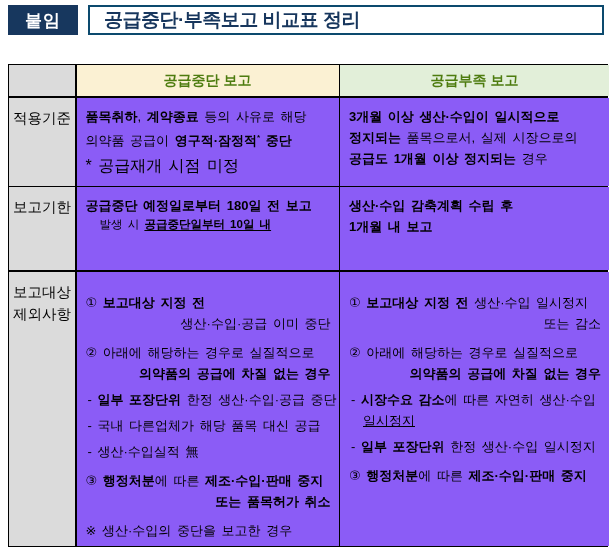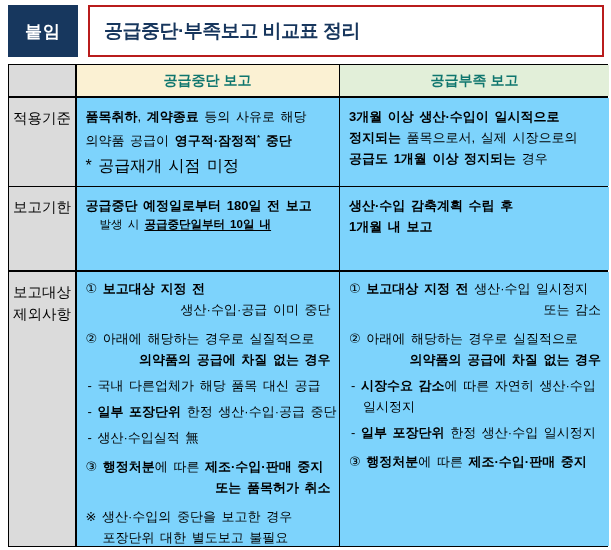--- a/index.html
+++ b/index.html
@@ -1,55 +1,55 @@
 <!DOCTYPE html>
 <html><head>
 <meta charset="utf-8">
 <style>
   html,body{margin:0;padding:0;background:#ffffff;width:611px;height:550px;overflow:hidden;
     font-family:"Liberation Sans","DejaVu Sans",sans-serif;color:#000;}
   .page{position:relative;width:611px;height:550px;background:#fff;}
 
   
-  .hdr{position:absolute;left:8px;top:5px;width:596px;height:52px;display:flex;align-items:stretch;}
+  .hdr{position:absolute;left:8px;top:5px;width:596px;height:30px;display:flex;align-items:stretch;}
   .badge{width:70px;background:#17375E;color:#fff;font-weight:bold;font-size:17px;
     display:flex;align-items:center;justify-content:center;letter-spacing:1px;flex:0 0 auto;}
-  .titlebox{margin-left:10px;flex:1;border:2px solid #b91c1c;background:#fff;
+  .titlebox{margin-left:10px;flex:1;border:2px solid #0c4a6e;background:#fff;
     display:flex;align-items:center;padding-left:14px;}
   .title{font-size:19px;font-weight:bold;color:#17365D;letter-spacing:-0.5px;}
 
   
   .cmp{position:absolute;left:8px;top:64px;width:600px;box-sizing:border-box;
     display:grid;grid-template-columns:66px 262px 269px;grid-template-rows:31px 88px 83px 274px;
     gap:1.5px;background:#000;border:1.5px solid #000;}
-  .cell{background:#7dd3fc;overflow:hidden;box-sizing:border-box;}
+  .cell{background:#8b5cf6;overflow:hidden;box-sizing:border-box;}
   .hcell{display:flex;align-items:center;justify-content:center;
-    font-size:14px;font-weight:bold;color:#0f766e;}
+    font-size:14px;font-weight:bold;color:#4d7c0f;}
   .h-gray{background:#DBDBDB;}
   .h-yellow{background:#FBF1D3;}
   .h-green{background:#E2EFD9;}
   .lab{background:#DBDBDB;text-align:center;padding-top:9px;font-size:14.5px;font-weight:normal;
     line-height:22px;white-space:pre-line;}
   .body{padding:8px 8px 2px 9px;font-size:13px;}
-  .body.r3{padding-top:6px;}
+  .body.r3{padding-top:20px;}
 
   
   .blk{line-height:21px;white-space:nowrap;word-spacing:2px;}
   .b{font-weight:bold;}
   .u{text-decoration:underline;text-underline-offset:2px;}
   sup{font-size:8px;}
   .c-line{}
   .c-note{font-size:16px;margin-top:6px;line-height:17px;}
   .c-notecont{font-size:11.5px;padding-left:14px;line-height:17px;}
   .c-item{margin-top:8px;}
   .c-first{margin-top:0;}
   .c-cont{padding-left:21px;text-align:right;}
   .c-cont2{padding-left:17px;}
   .c-dash{margin-top:5px;padding-left:2px;}
-  .c-dashcont{padding-left:14px;}
+  .c-dashcont{padding-left:14px;text-decoration:underline;}
 </style>
 </head>
 <body>
 
 <div class="page">
 
   <div class="hdr">
     <div class="badge">붙임</div>
     <div class="titlebox">
       <span class="title">공급중단·부족보고 비교표 정리</span>
@@ -84,22 +84,22 @@
         <div class="blk c-line"><span class="b">1개월 내 보고</span></div>
       </div>
 
     <div class="cell lab">보고대상
 제외사항</div>
     <div class="cell body r3">
         <div class="blk c-item c-first"><span>① </span><span class="b">보고대상 지정 전</span></div>
         <div class="blk c-cont"><span>생산·수입·공급 이미 중단</span></div>
         <div class="blk c-item"><span>② 아래에 해당하는 경우로 실질적으로</span></div>
         <div class="blk c-cont"><span class="b">의약품의 공급에 차질 없는 경우</span></div>
+        <div class="blk c-dash"><span>- </span><span class="b">일부 포장단위</span><span> 한정 생산·수입·공급 중단</span></div>
         <div class="blk c-dash"><span>- 국내 다른업체가 해당 품목 대신 공급</span></div>
-        <div class="blk c-dash"><span>- </span><span class="b">일부 포장단위</span><span> 한정 생산·수입·공급 중단</span></div>
         <div class="blk c-dash"><span>- 생산·수입실적 無</span></div>
         <div class="blk c-item"><span>③ </span><span class="b">행정처분</span><span>에 따른 </span><span class="b">제조·수입·판매 중지</span></div>
         <div class="blk c-cont"><span class="b">또는 품목허가 취소</span></div>
         <div class="blk c-item"><span>※ 생산·수입의 중단을 보고한 경우</span></div>
         <div class="blk c-cont2"><span>포장단위 대한 별도보고 불필요</span></div>
       </div>
     <div class="cell body r3">
         <div class="blk c-item c-first"><span>① </span><span class="b">보고대상 지정 전</span><span> 생산·수입 일시정지</span></div>
         <div class="blk c-cont"><span>또는 감소</span></div>
         <div class="blk c-item"><span>② 아래에 해당하는 경우로 실질적으로</span></div>

